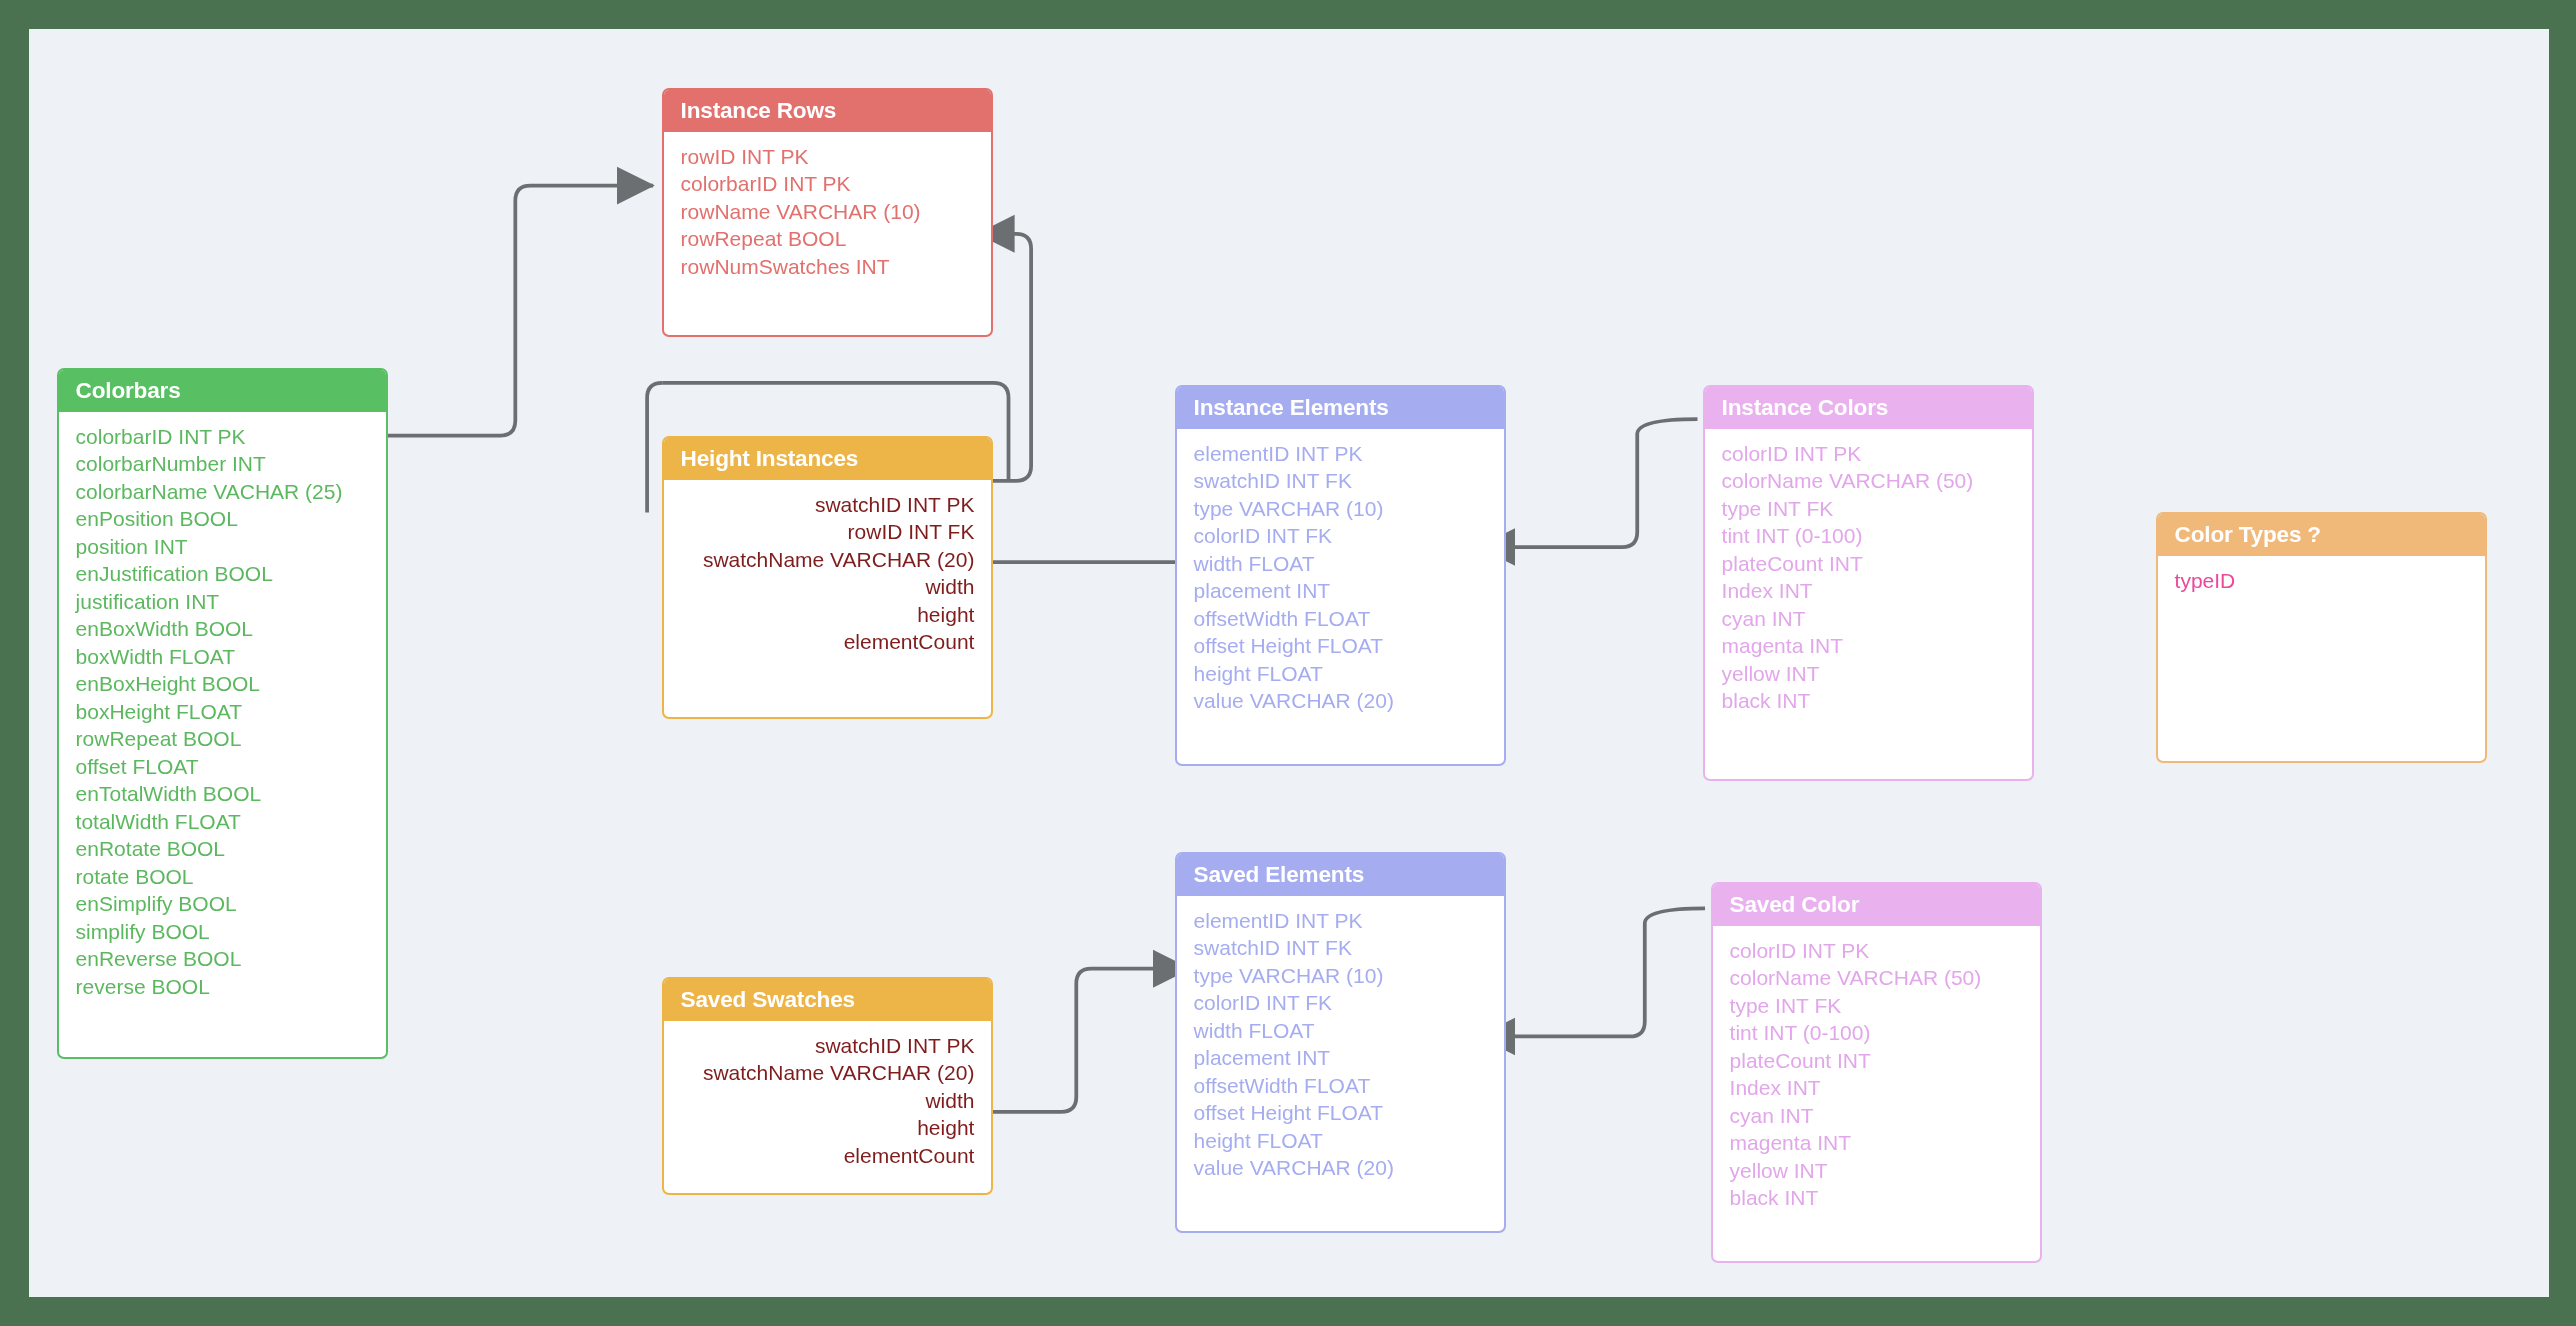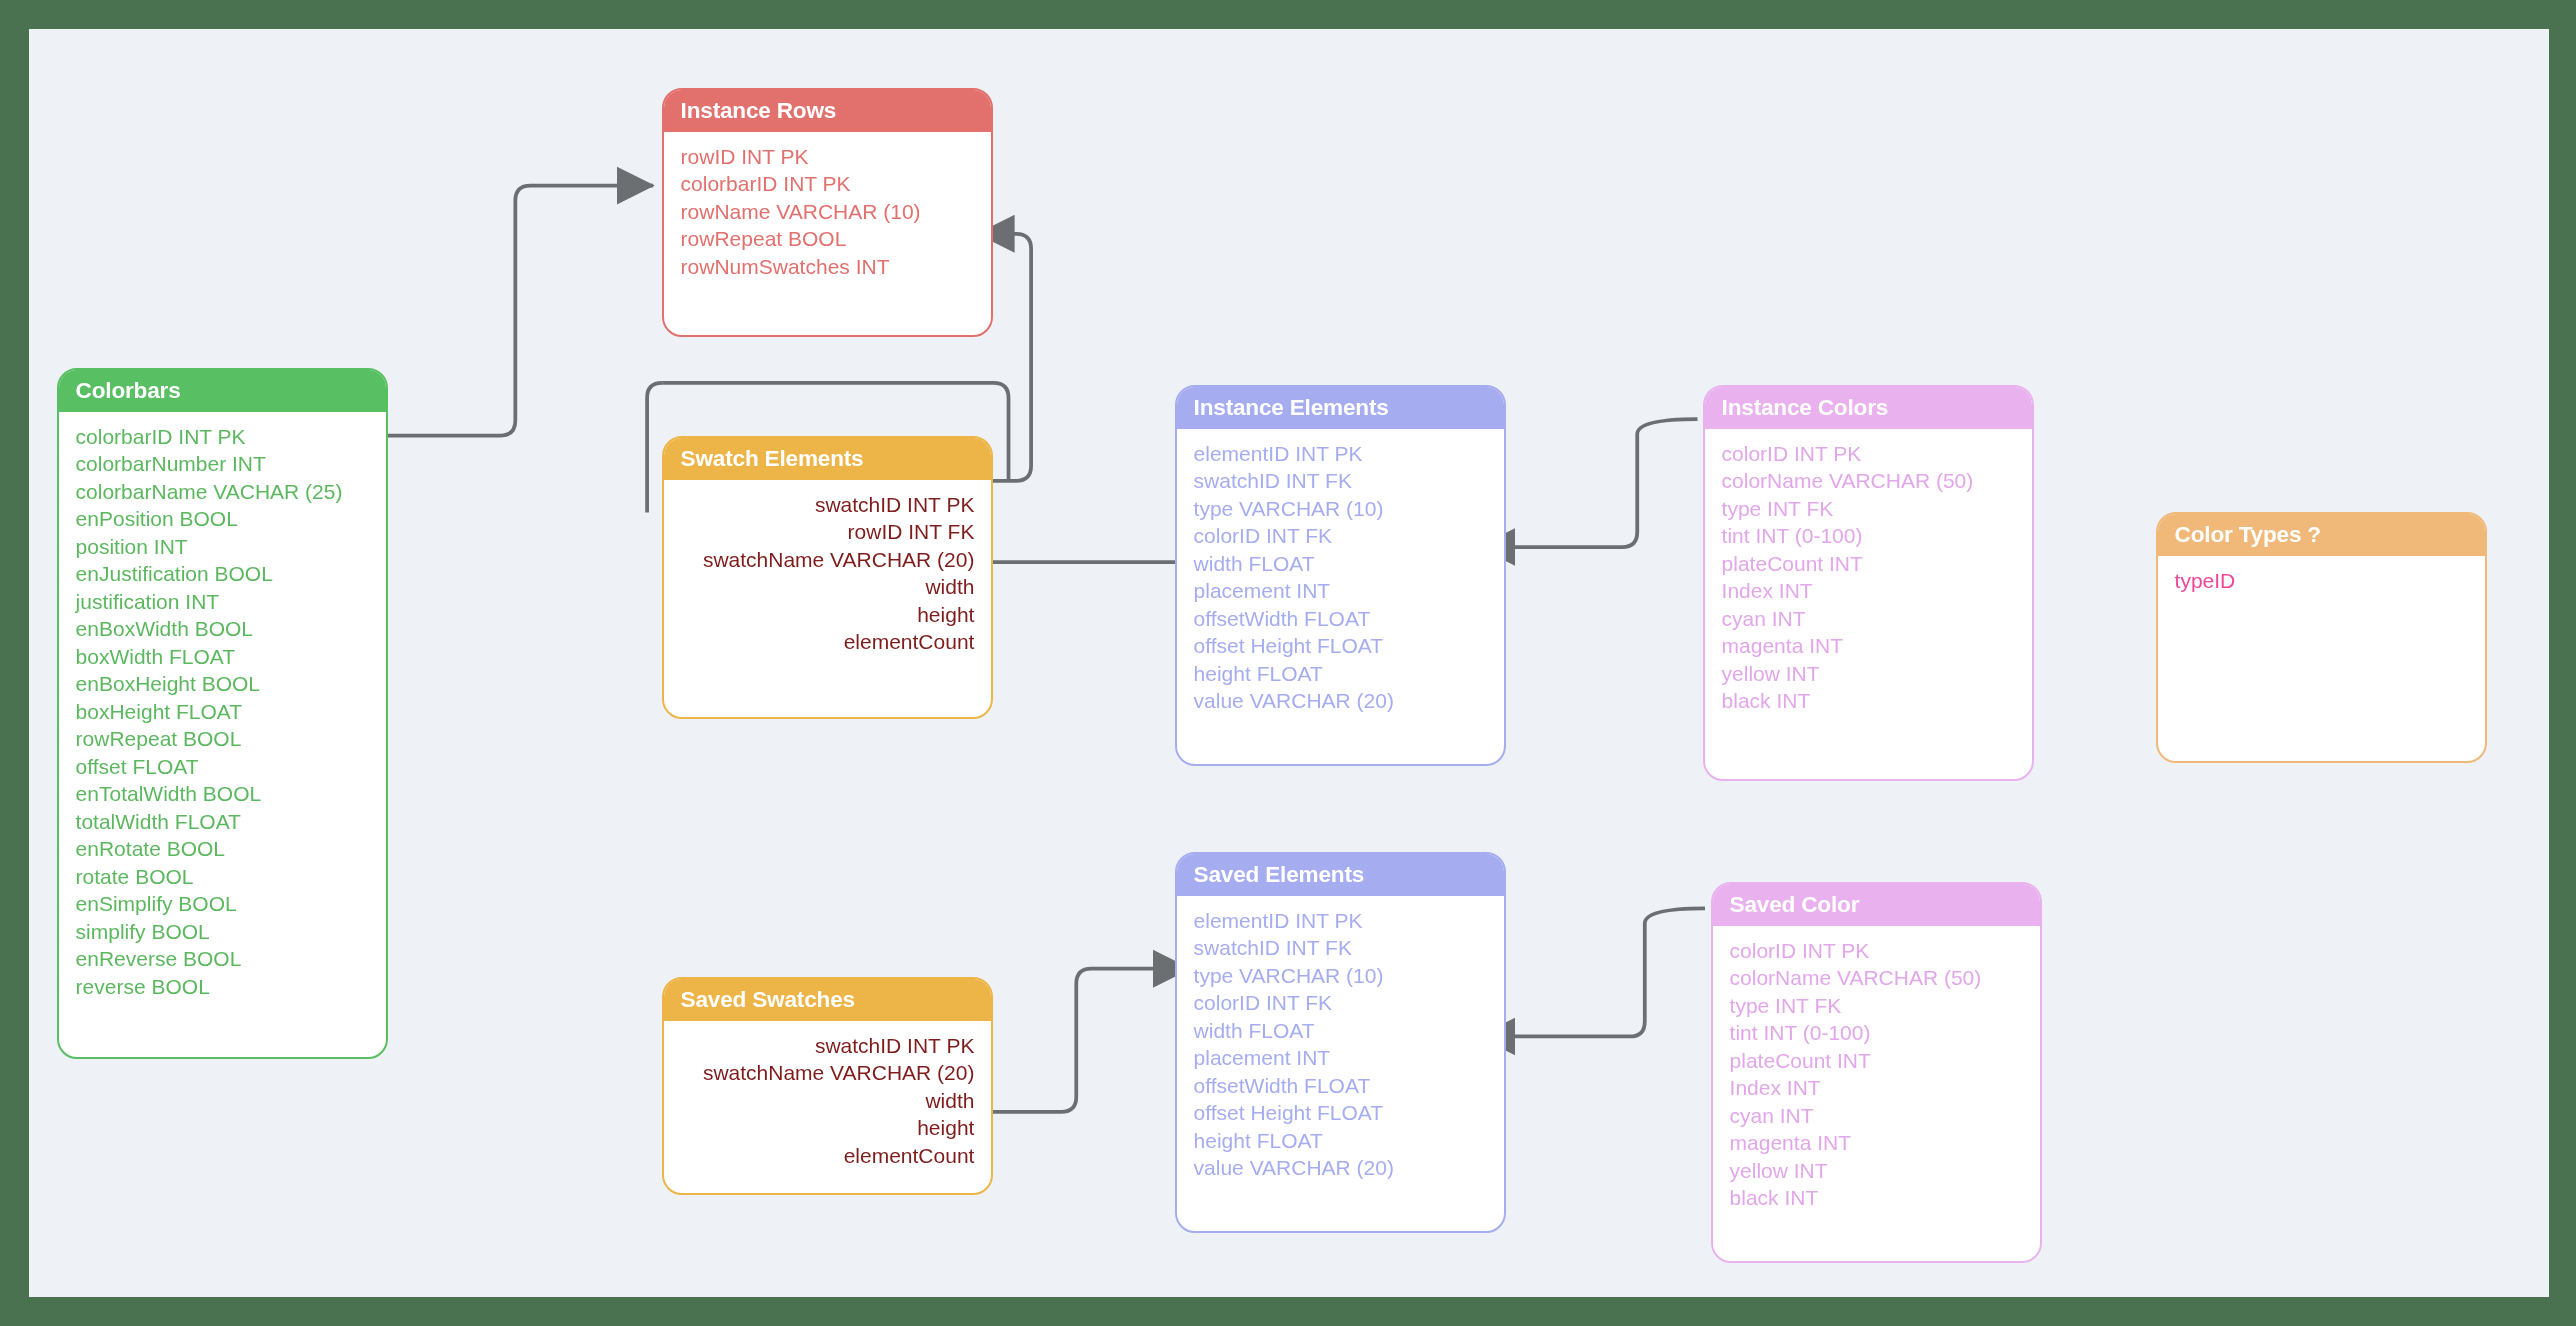--- a/index.html
+++ b/index.html
@@ -11,21 +11,21 @@
   #board{
     position:absolute;
     left:29px; top:29px;
     width:2520px; height:1268px;
     background:#eef2f7;
     overflow:hidden;
   }
   #links{position:absolute;left:0;top:0;width:2520px;height:1268px;pointer-events:none;}
   .entity{
     position:absolute;
-    border-radius:20px;
+    border-radius:7px;
     background:#ffffff;
     box-sizing:border-box;
     border:2.3px solid #cccccc;
     overflow:hidden;
   }
   .entity .hdr{
     height:42px;
     display:flex;align-items:center;
     padding:0 16.6px;
     box-sizing:border-box;
@@ -153,21 +153,21 @@
       <div class="fld">rowID INT PK</div>
       <div class="fld">colorbarID INT PK</div>
       <div class="fld">rowName VARCHAR (10)</div>
       <div class="fld">rowRepeat BOOL</div>
       <div class="fld">rowNumSwatches INT</div>
     </div>
   </div>
 
   <div class="entity e-amber" style="left:633px; top:407px; width:331px; height:283px;">
     <div class="hdr">
-      <span class="title">Swatch Elements</span>
+      <span class="title">Height Instances</span>
     </div>
     <div class="fields">
       <div class="fld">swatchID INT PK</div>
       <div class="fld">rowID INT FK</div>
       <div class="fld">swatchName VARCHAR (20)</div>
       <div class="fld">width</div>
       <div class="fld">height</div>
       <div class="fld">elementCount</div>
     </div>
   </div>

